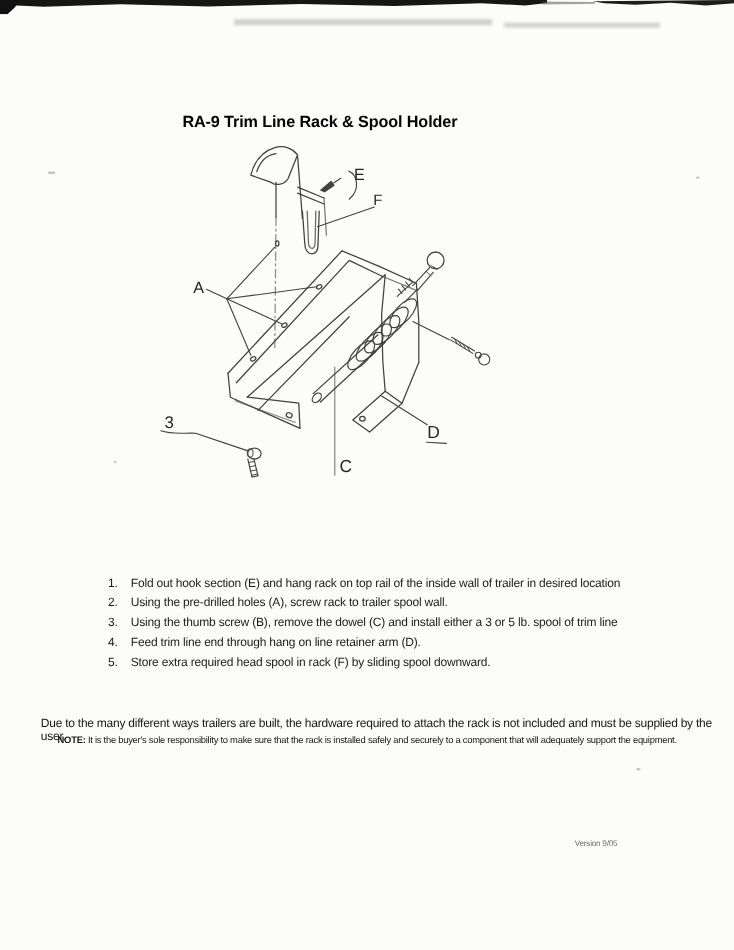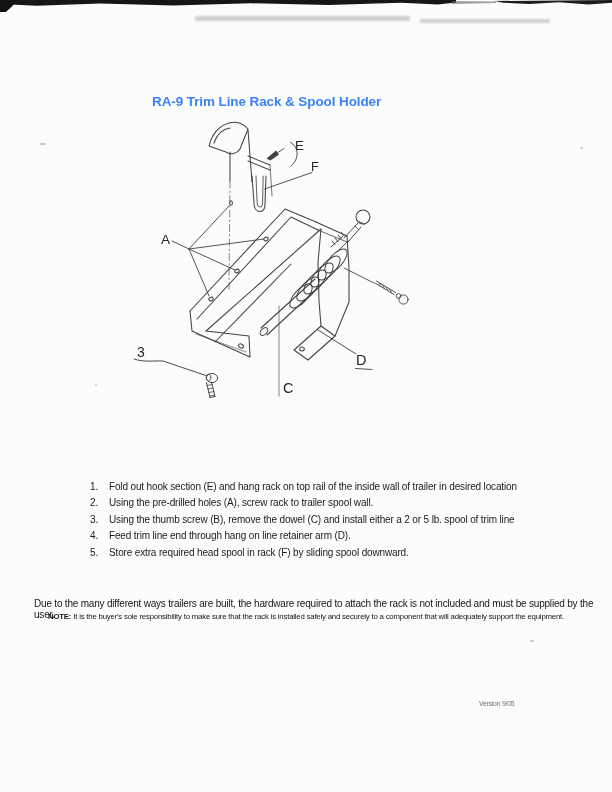--- a/index.html
+++ b/index.html
@@ -15,21 +15,21 @@
     clip-path:polygon(0 0,100% 20%,100% 70%,0 100%);}
   .topbar3{left:494px;top:0;width:118px;height:5px;background:#1d1d1d;
     clip-path:polygon(0 20%,100% 0,100% 55%,80% 90%,55% 45%,30% 80%,8% 55%);}
   .cornerblob{left:0;top:0;width:17px;height:12px;background:#111;
     clip-path:polygon(0 0,100% 0,70% 55%,35% 100%,0 100%);}
   .smudge{background:#9a9a9a;filter:blur(1.2px);opacity:.45;}
   .speck{background:#8d8d8d;opacity:.5;border-radius:50%;}
   .scan{filter:blur(0.25px);}
   
   .title{left:152px;top:94px;width:300px;font-size:13.5px;font-weight:600;
-    letter-spacing:-0.1px;color:#3b82f6;}
+    letter-spacing:-0.1px;color:#000000;}
   
   svg.diagram{left:0;top:0;width:612px;height:792px;}
   svg text{font-family:"Liberation Sans",sans-serif;fill:#262626;}
   
   .instructions{left:90px;top:481px;width:445px;font-size:10px;color:#1b1b1b;
     letter-spacing:-0.15px;}
   .instr-row{display:flex;margin-bottom:5.4px;}
   .instr-num{width:19px;flex:0 0 19px;}
   .instr-text{flex:1;}
   
@@ -177,21 +177,21 @@
   <div class="instr-row">
     <span class="instr-num">1.</span>
     <span class="instr-text">Fold out hook section (E) and hang rack on top rail of the inside wall of trailer in desired location</span>
   </div>
   <div class="instr-row">
     <span class="instr-num">2.</span>
     <span class="instr-text">Using the pre-drilled holes (A), screw rack to trailer spool wall.</span>
   </div>
   <div class="instr-row">
     <span class="instr-num">3.</span>
-    <span class="instr-text">Using the thumb screw (B), remove the dowel (C) and install either a 2 or 5 lb. spool of trim line</span>
+    <span class="instr-text">Using the thumb screw (B), remove the dowel (C) and install either a 3 or 5 lb. spool of trim line</span>
   </div>
   <div class="instr-row">
     <span class="instr-num">4.</span>
     <span class="instr-text">Feed trim line end through hang on line retainer arm (D).</span>
   </div>
   <div class="instr-row">
     <span class="instr-num">5.</span>
     <span class="instr-text">Store extra required head spool in rack (F) by sliding spool downward.</span>
   </div>
 </div>

